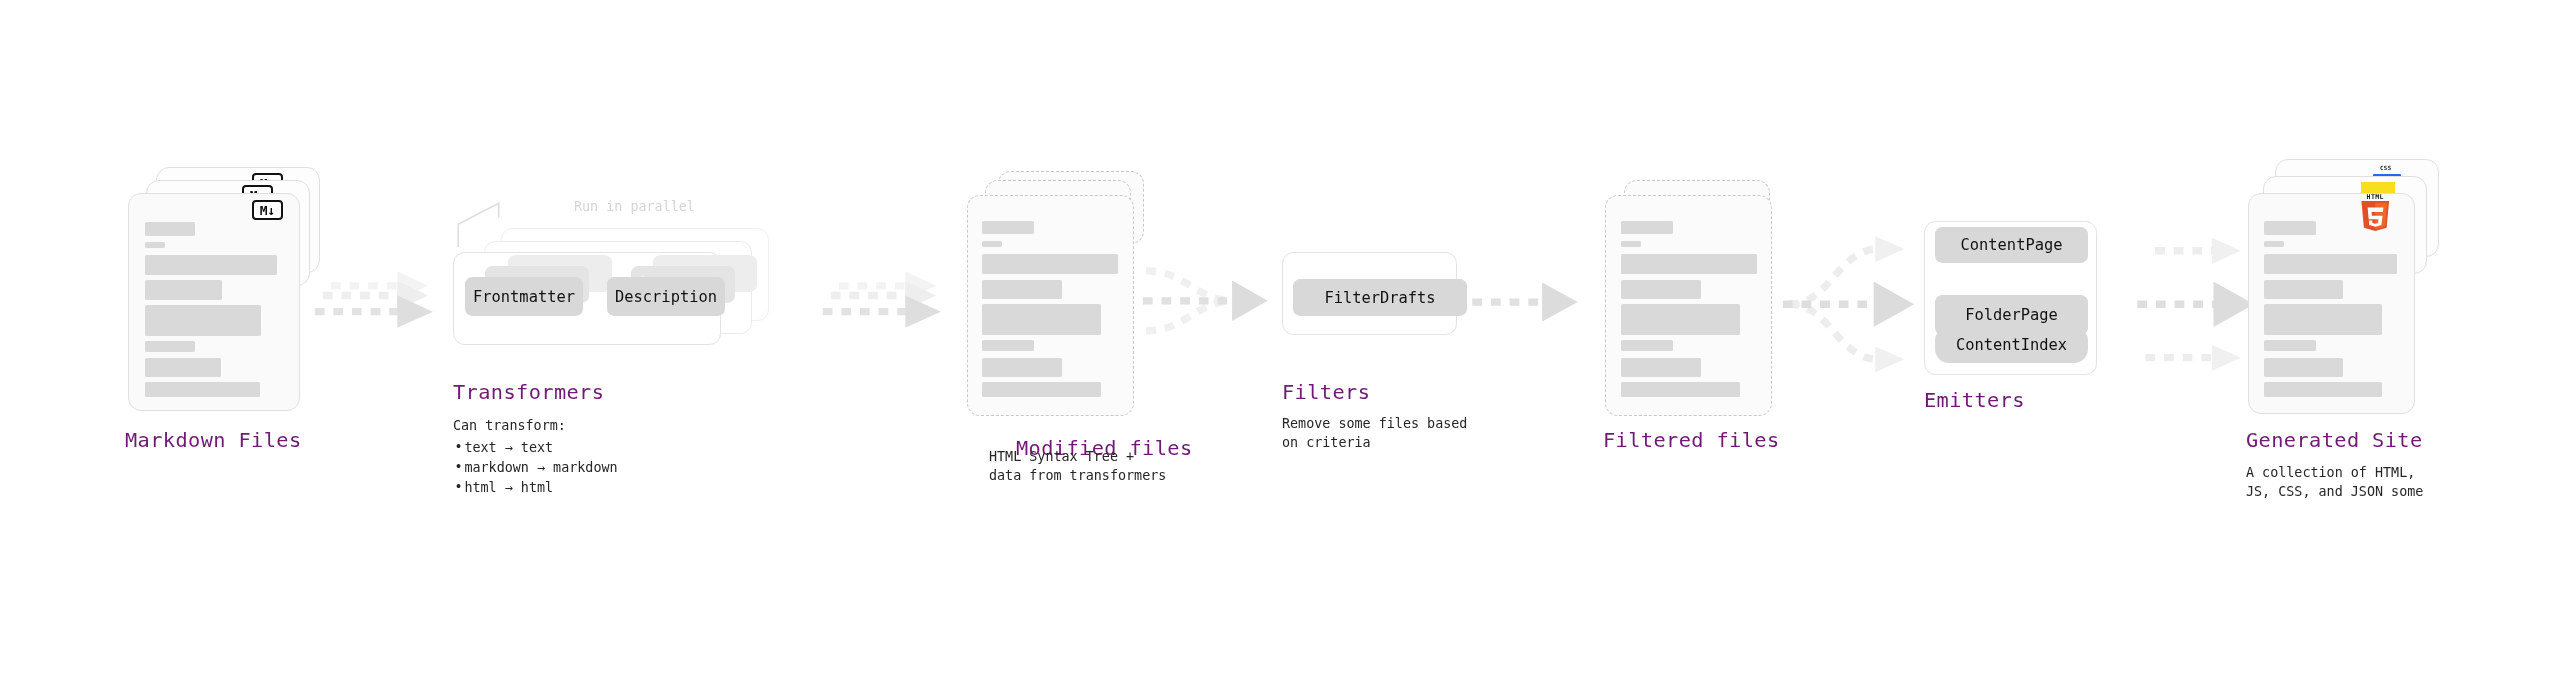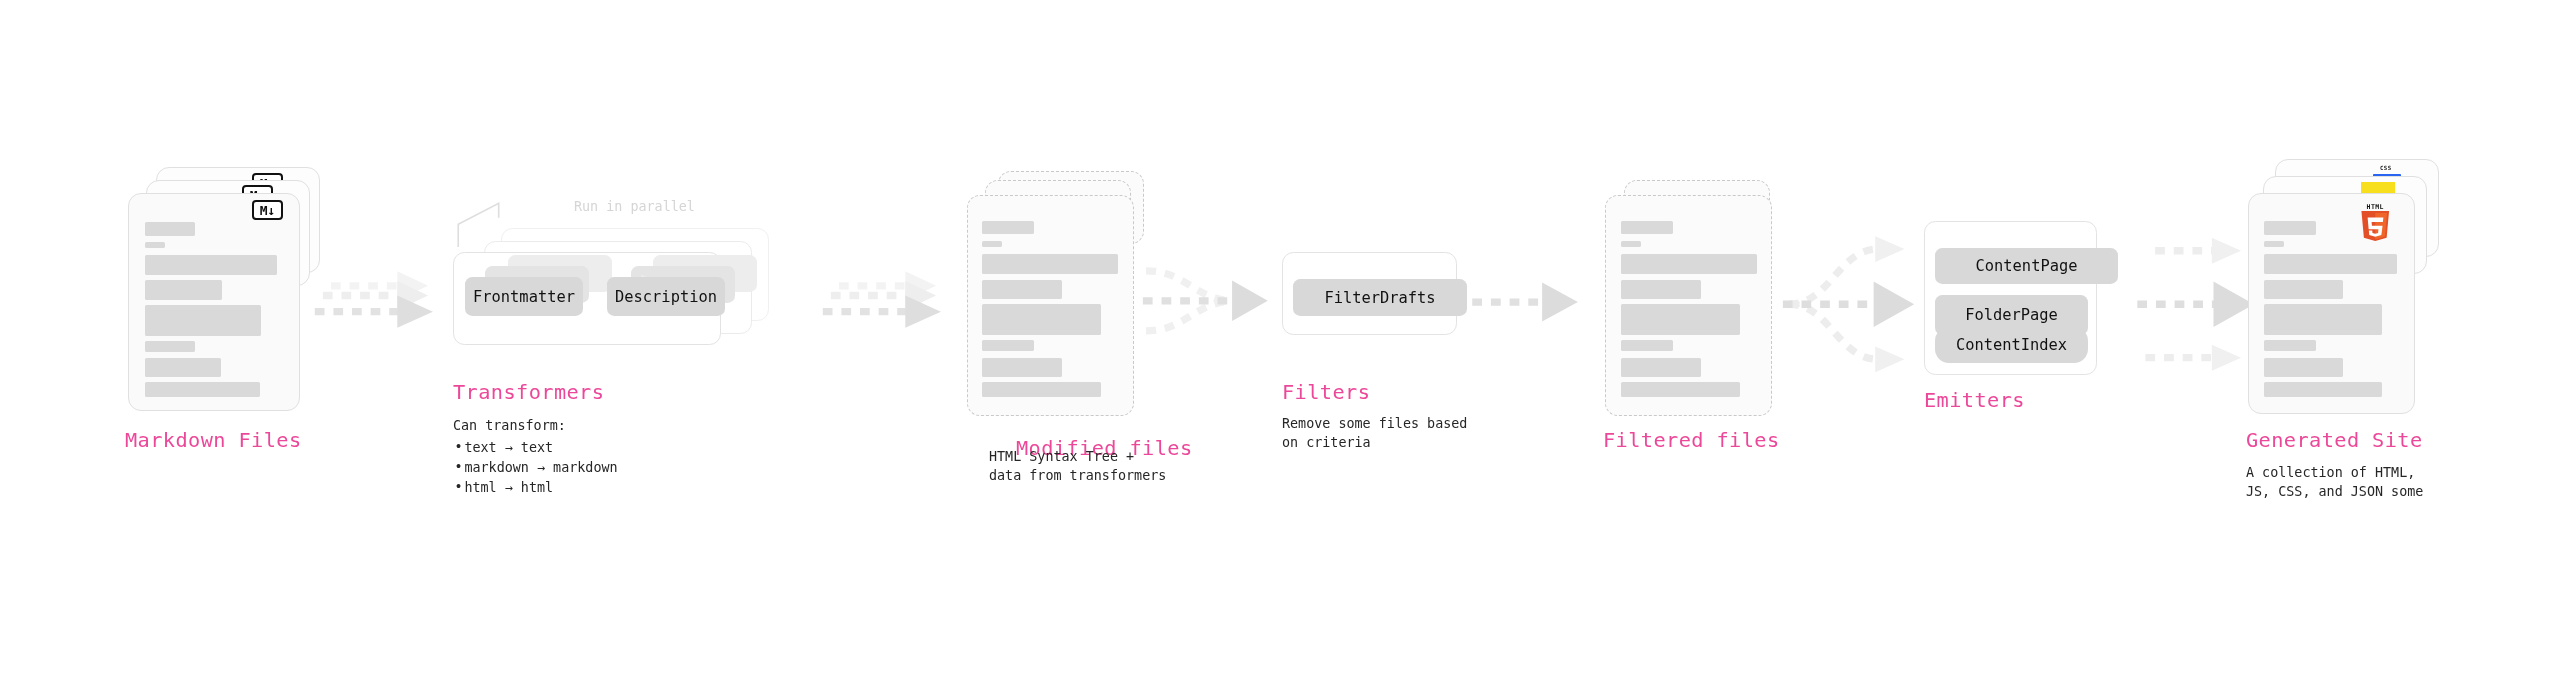--- a/index.html
+++ b/index.html
@@ -21,21 +21,21 @@
   }
   .doc-card.dashed { border: 1.6px dashed #c9c9c9; background: #fbfbfb; }
   .doc-card.ghost1 { background: #fdfdfd; }
   .doc-card.ghost2 { background: #fdfdfd; }
   .skel { position: absolute; background: #d9d9d9; border-radius: 1.6px; }
 
   
   .stage-title {
     position: absolute;
     font-size: 20.3px;
-    color: #ec4899;
+    color: #701a75;
     letter-spacing: 0.4px;
     white-space: nowrap;
   }
   .stage-desc {
     position: absolute;
     font-size: 13.4px;
     line-height: 1.45;
     color: #262626;
     white-space: pre-line;
   }
@@ -264,21 +264,21 @@
       <path d="M14,96 C64,96 74,164 124,164" stroke="#ededed"></path>
       <line x1="6" y1="96" x2="126" y2="96" stroke="#dedede"></line>
     </g>
     <path d="M120,12 L156,28 L120,44 Z" fill="#f0f0f0"></path>
     <path d="M118,68 L168,96 L118,124 Z" fill="#dcdcdc"></path>
     <path d="M120,148 L156,164 L120,180 Z" fill="#f0f0f0"></path>
   </svg>
 
   <div>
     <div class="group-box" style="left:1924px; top:221px; width:173px; height:154px;"></div>
-    <div class="chip" style="left:1935px; top:248px; width:183px; height:36px;">ContentPage</div>
+    <div class="chip" style="left:1935px; top:227px; width:153px; height:36px;">ContentPage</div>
     <div class="chip" style="left:1935px; top:295px; width:153px; height:40px;">FolderPage</div>
     <div class="chip" style="left:1935px; top:327px; width:153px; height:36px;border-radius:14px;">ContentIndex</div>
   </div>
   <div class="stage-title" style="left:1924px; top:388px;">Emitters</div>
 
   <svg class="arrow-svg" style="left:2113px; top:226px;" width="154" height="167" viewBox="0 0 190 205">
     <g stroke-width="9" stroke-dasharray="12 11" fill="none">
       <line x1="52" y1="30" x2="128" y2="30" stroke="#ededed"></line>
       <line x1="30" y1="96" x2="132" y2="96" stroke="#dedede"></line>
       <line x1="40" y1="162" x2="128" y2="162" stroke="#ededed"></line>
@@ -291,21 +291,21 @@
   <div class="doc-stack">
     <div class="doc-card ghost1" style="left:2275px; top:159px; width:164px; height:98px;"></div>
     <div class="badge-css" style="left:2373px; top:174px;"></div>
     <div class="badge-css-label" style="left:2380px; top:165px;">CSS</div>
 
     <div class="doc-card ghost2" style="left:2263px; top:176px; width:164px; height:98px;"></div>
     <div class="badge-js" style="left:2361px; top:182px;"></div>
 
     <div class="doc-card" style="left:2248px; top:193px; width:167px; height:221px;"></div>
 
-    <div class="html5-wrap" style="left:2359px; top:203px;">
+    <div class="html5-wrap" style="left:2359px; top:193px;">
       <div class="html5-label">HTML</div>
       <svg width="32.5" height="39" viewBox="0 0 40 48" style="position:absolute; top:8.1px; left:0;">
         <path d="M3,0 L37,0 L34,33 L20,37 L6,33 Z" fill="#e34f26"></path>
         <path d="M20,2.5 L34.5,2.5 L32,31.5 L20,35 Z" fill="#ef652a"></path>
         <path d="M10,8 L30,8 L29.4,13.5 L15.5,13.5 L15.9,18 L29,18 L27.5,29.5 L20,31.7 L12.6,29.5 L12.1,24 L16.3,24 L16.6,27 L20,27.9 L23.5,27 L23.9,22.5 L11.9,22.5 L10.6,8 Z" fill="#ffffff"></path>
       </svg>
     </div>
 
     <div class="skel" style="left:2264px; top:221px; width:52px; height:14px;"></div>
     <div class="skel" style="left:2264px; top:241px; width:19.5px; height:5.7px;"></div>

